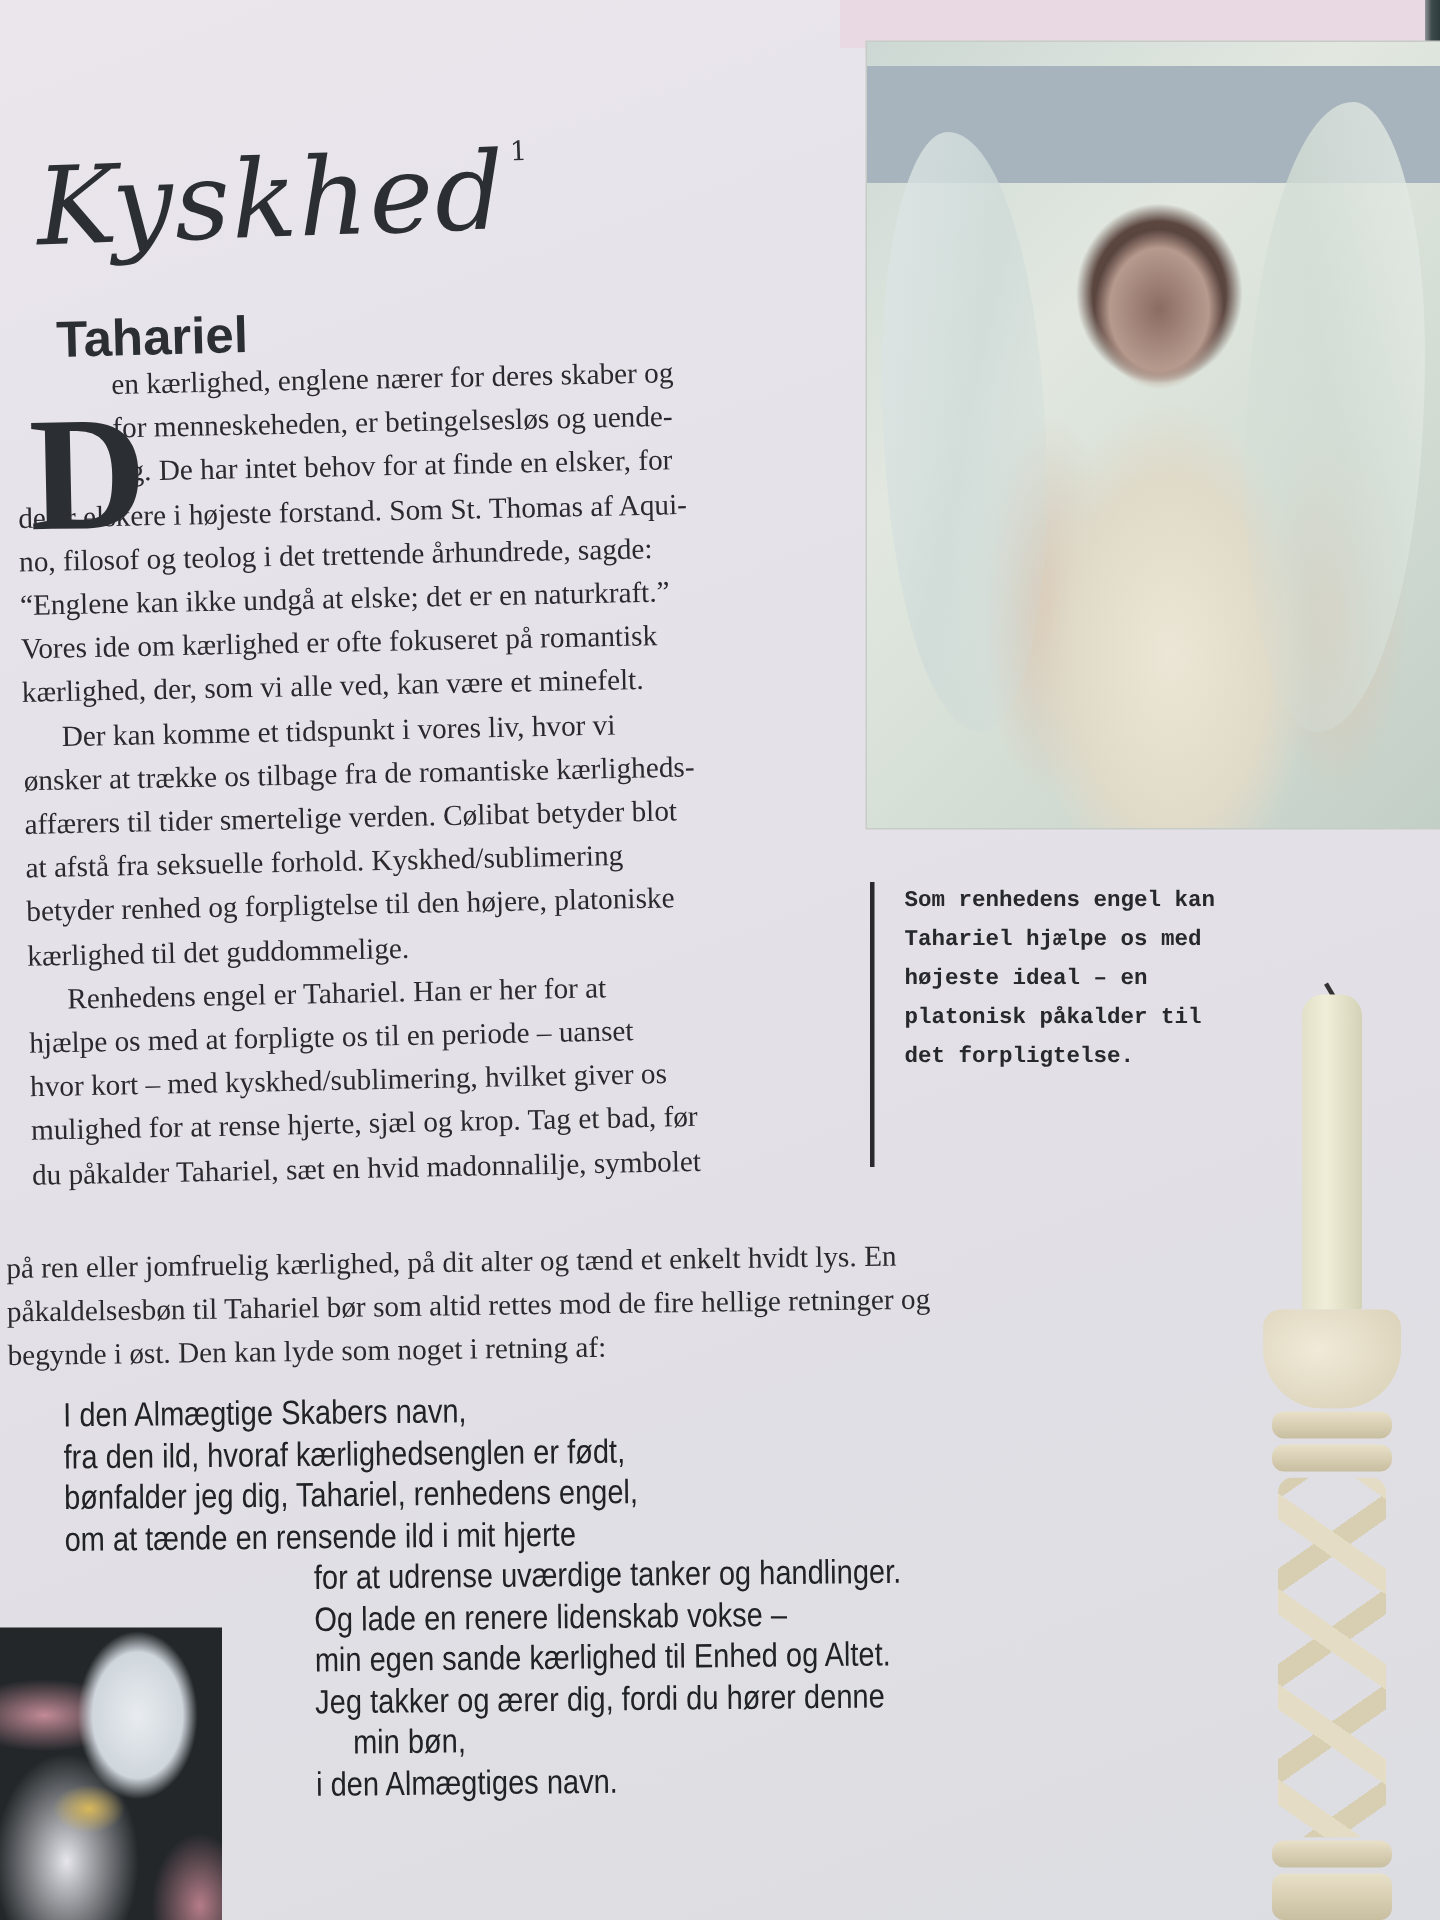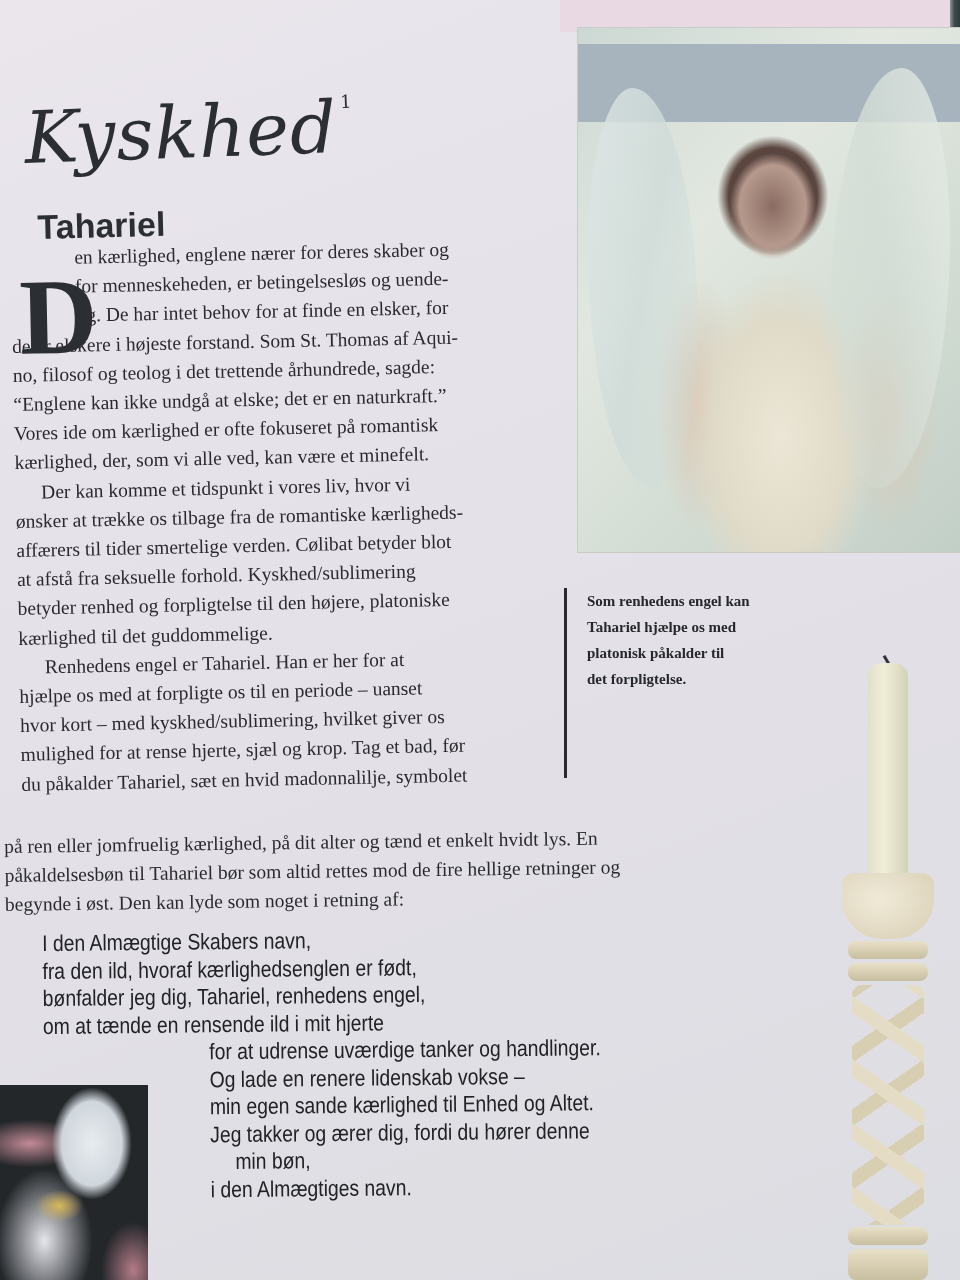--- a/index.html
+++ b/index.html
@@ -54,23 +54,23 @@
   .prayer {
     position: absolute; left: 42px; top: 930px; width: 780px;
     font-family: "Liberation Sans", sans-serif; font-size: 22.5px; line-height: 27.5px;
     color: #202226; transform: rotate(-0.6deg) scaleX(0.86); transform-origin: left top;
   }
   .prayer .line { white-space: nowrap; display: block; }
   .prayer .shift2 { padding-left: 193px; }
   .prayer .shift-in { padding-left: 222px; }
   
   .caption {
-    position: absolute; left: 564px; top: 588px; width: 260px;
+    position: absolute; left: 580px; top: 588px; width: 260px;
     border-left: 3px solid #2a2a2e; padding-left: 20px;
-    font-family: Liberation Serif, serif; font-weight: bold;
+    font-family: Liberation Mono, monospace; font-weight: bold;
     font-size: 15px; line-height: 26px; color: #26282c;
     height: 190px;
   }
   .caption .line { display: block; white-space: nowrap; }
   
   .angel {
     position: absolute; left: 578px; top: 28px; width: 382px; height: 524px;
     background:
       radial-gradient(ellipse 60px 74px at 51% 34%, #8a6c62 0%, #b79a8e 55%, transparent 72%),
       radial-gradient(ellipse 74px 80px at 51% 32%, #3f302c 0%, #5c4640 60%, transparent 75%),
@@ -180,20 +180,21 @@
   <span class="line shift2">Og lade en renere lidenskab vokse –</span>
   <span class="line shift2">min egen sande kærlighed til Enhed og Altet.</span>
   <span class="line shift2">Jeg takker og ærer dig, fordi du hører denne</span>
   <span class="line shift-in">min bøn,</span>
   <span class="line shift2">i den Almægtiges navn.</span>
 </div>
 
 <div class="caption">
   <span class="line">Som renhedens engel kan</span>
   <span class="line">Tahariel hjælpe os med</span>
+  <span class="line">højeste ideal – en</span>
   <span class="line">platonisk påkalder til</span>
   <span class="line">det forpligtelse.</span>
 </div>
 
 <div class="angel">
   <div class="wing-l"></div>
   <div class="wing-r"></div>
 </div>
 
 <div class="candle">

